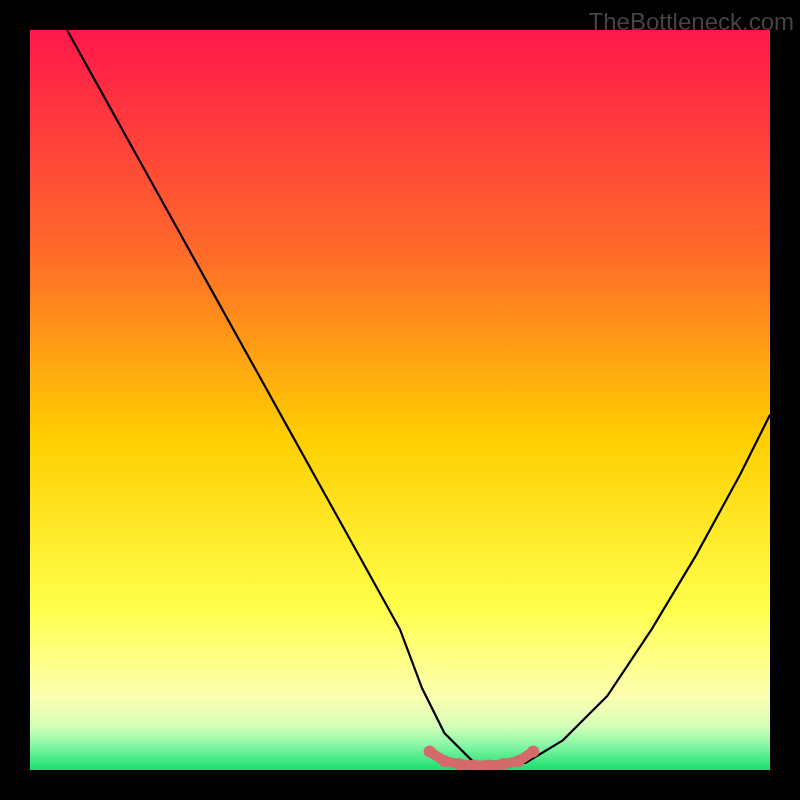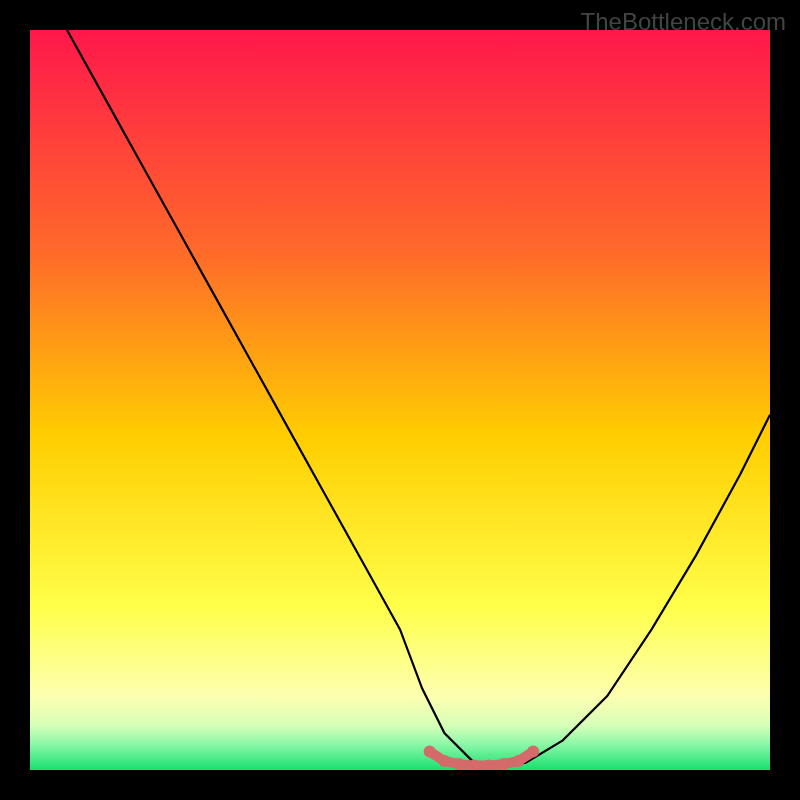--- a/index.html
+++ b/index.html
@@ -7,21 +7,21 @@
     padding: 0;
     width: 800px;
     height: 800px;
     background: #000;
     position: relative;
     font-family: Arial, sans-serif;
   }
   .watermark {
     position: absolute;
     top: 8px;
-    right: 14px;
+    right: 6px;
     color: #444;
     font-size: 24px;
     font-weight: 500;
     z-index: 10;
   }
   .plot-frame {
     position: absolute;
     left: 30px;
     top: 30px;
     width: 740px;

